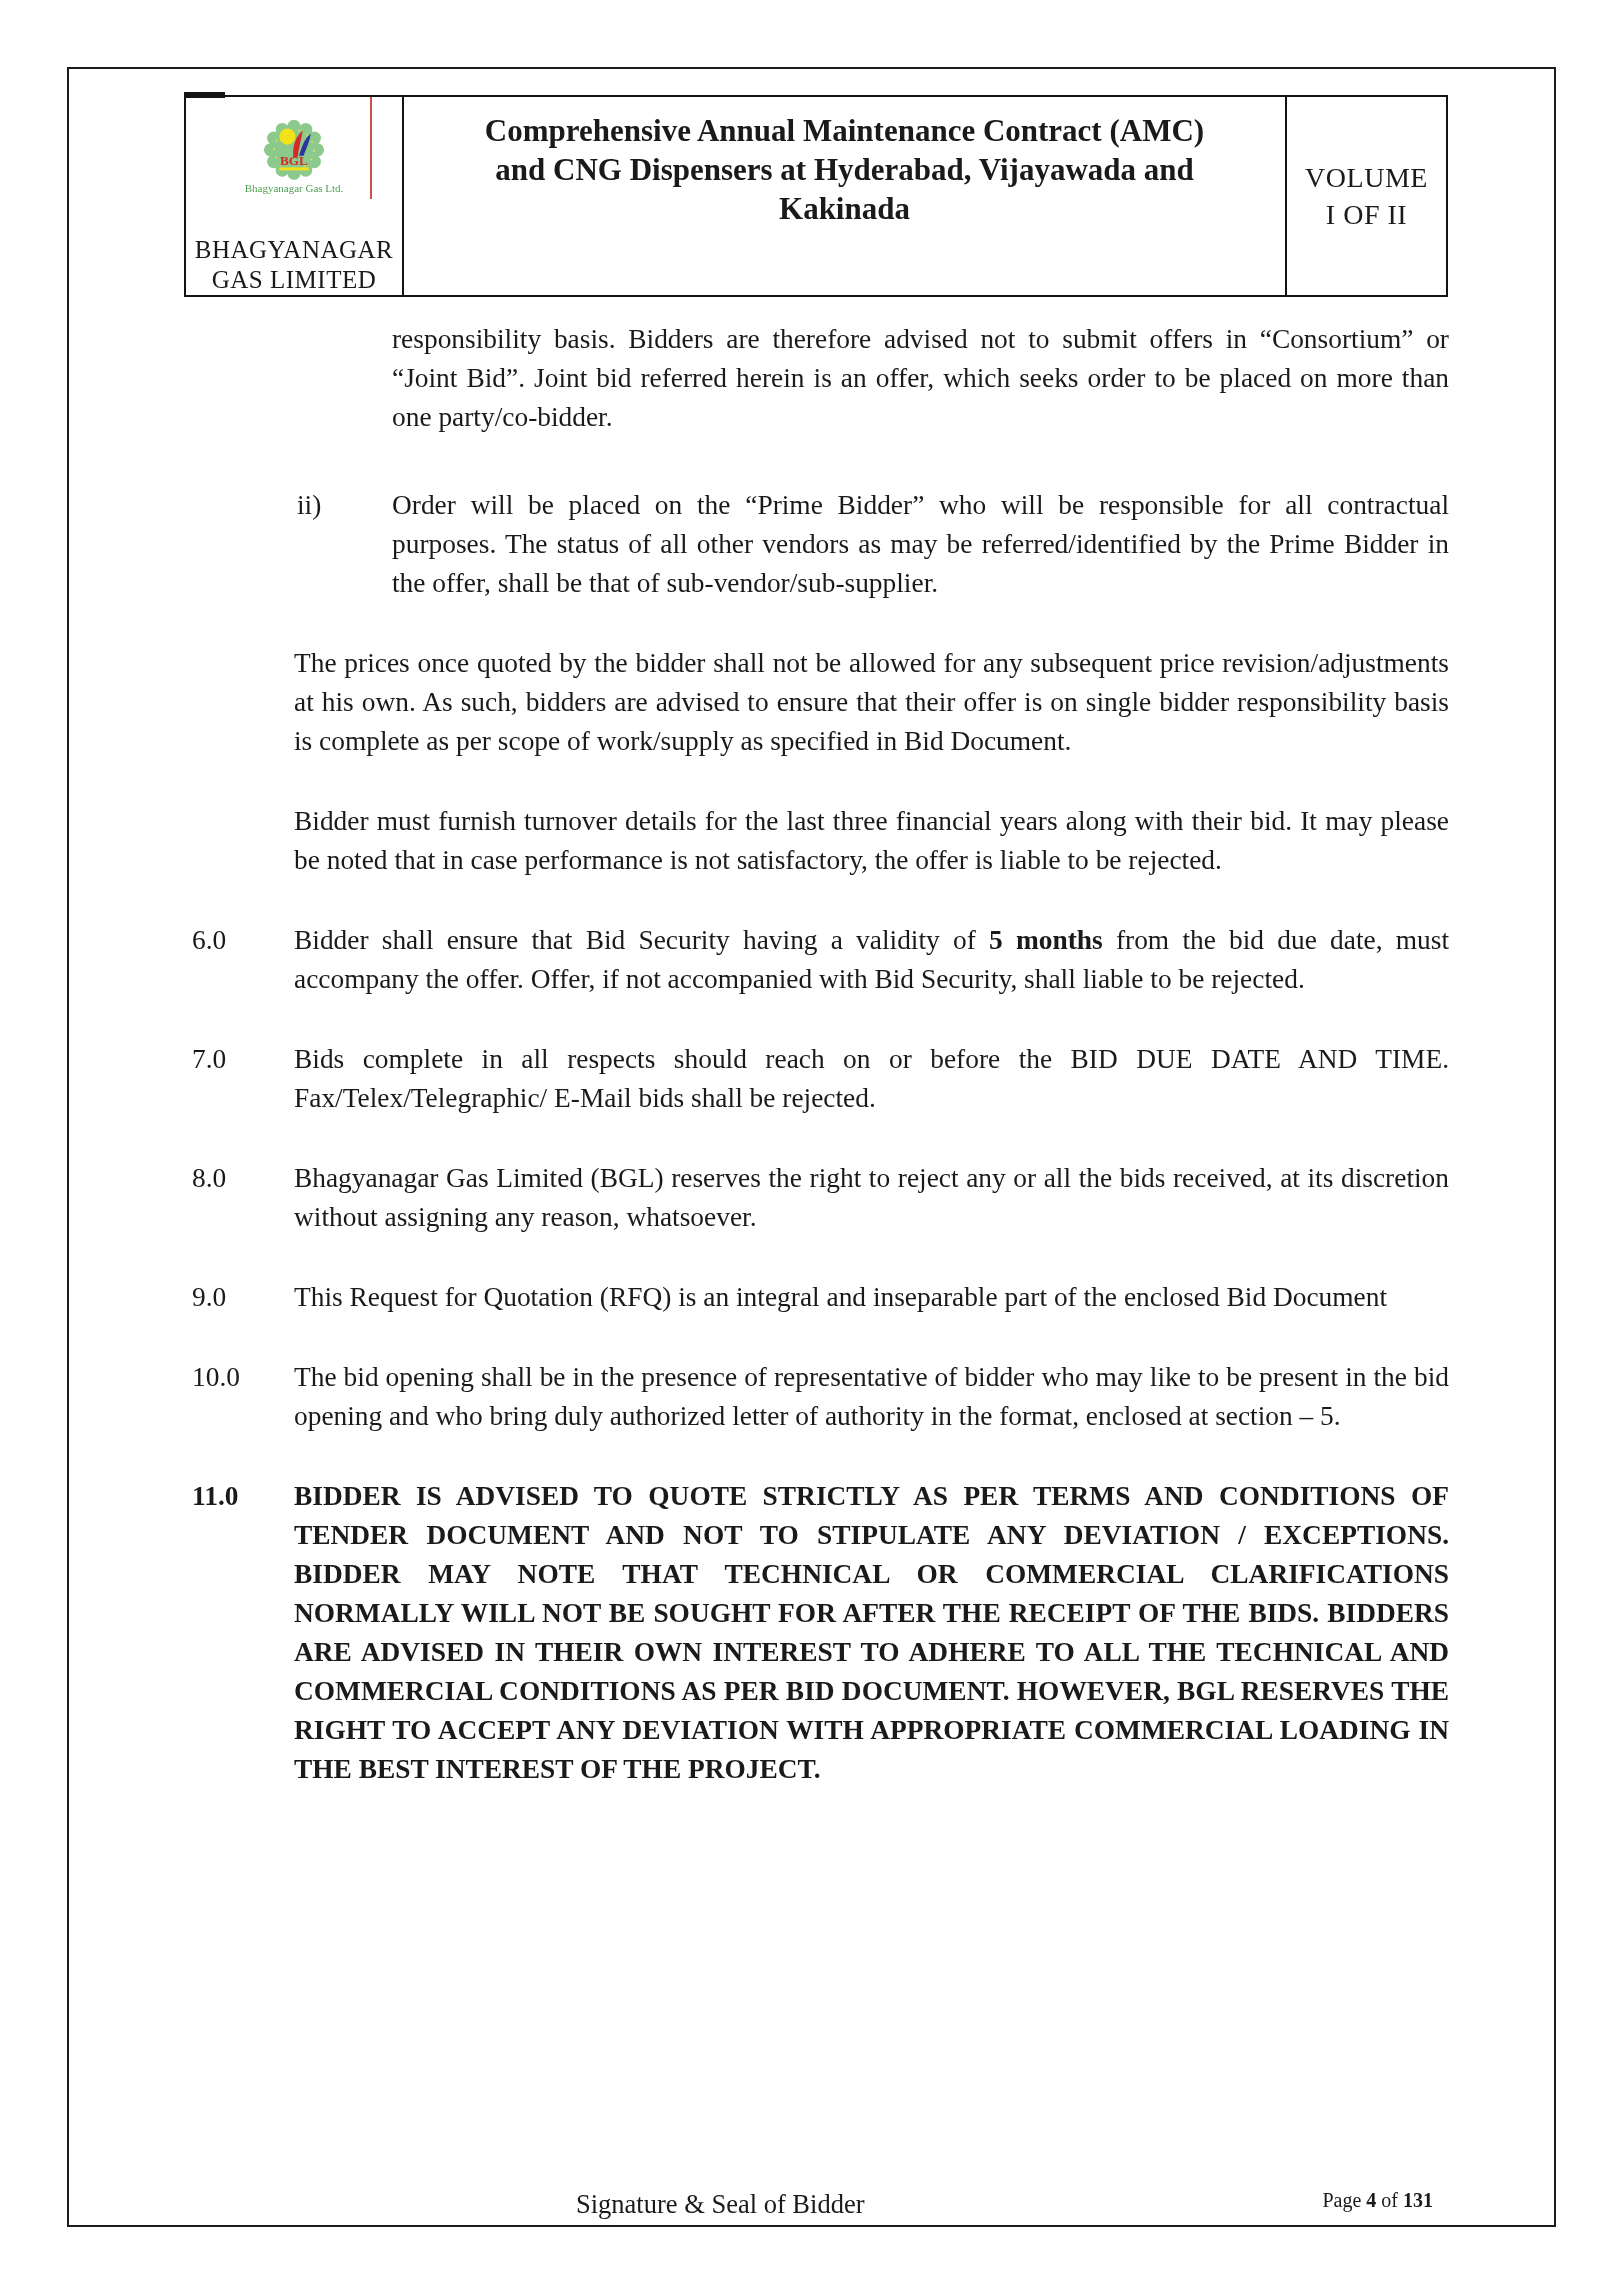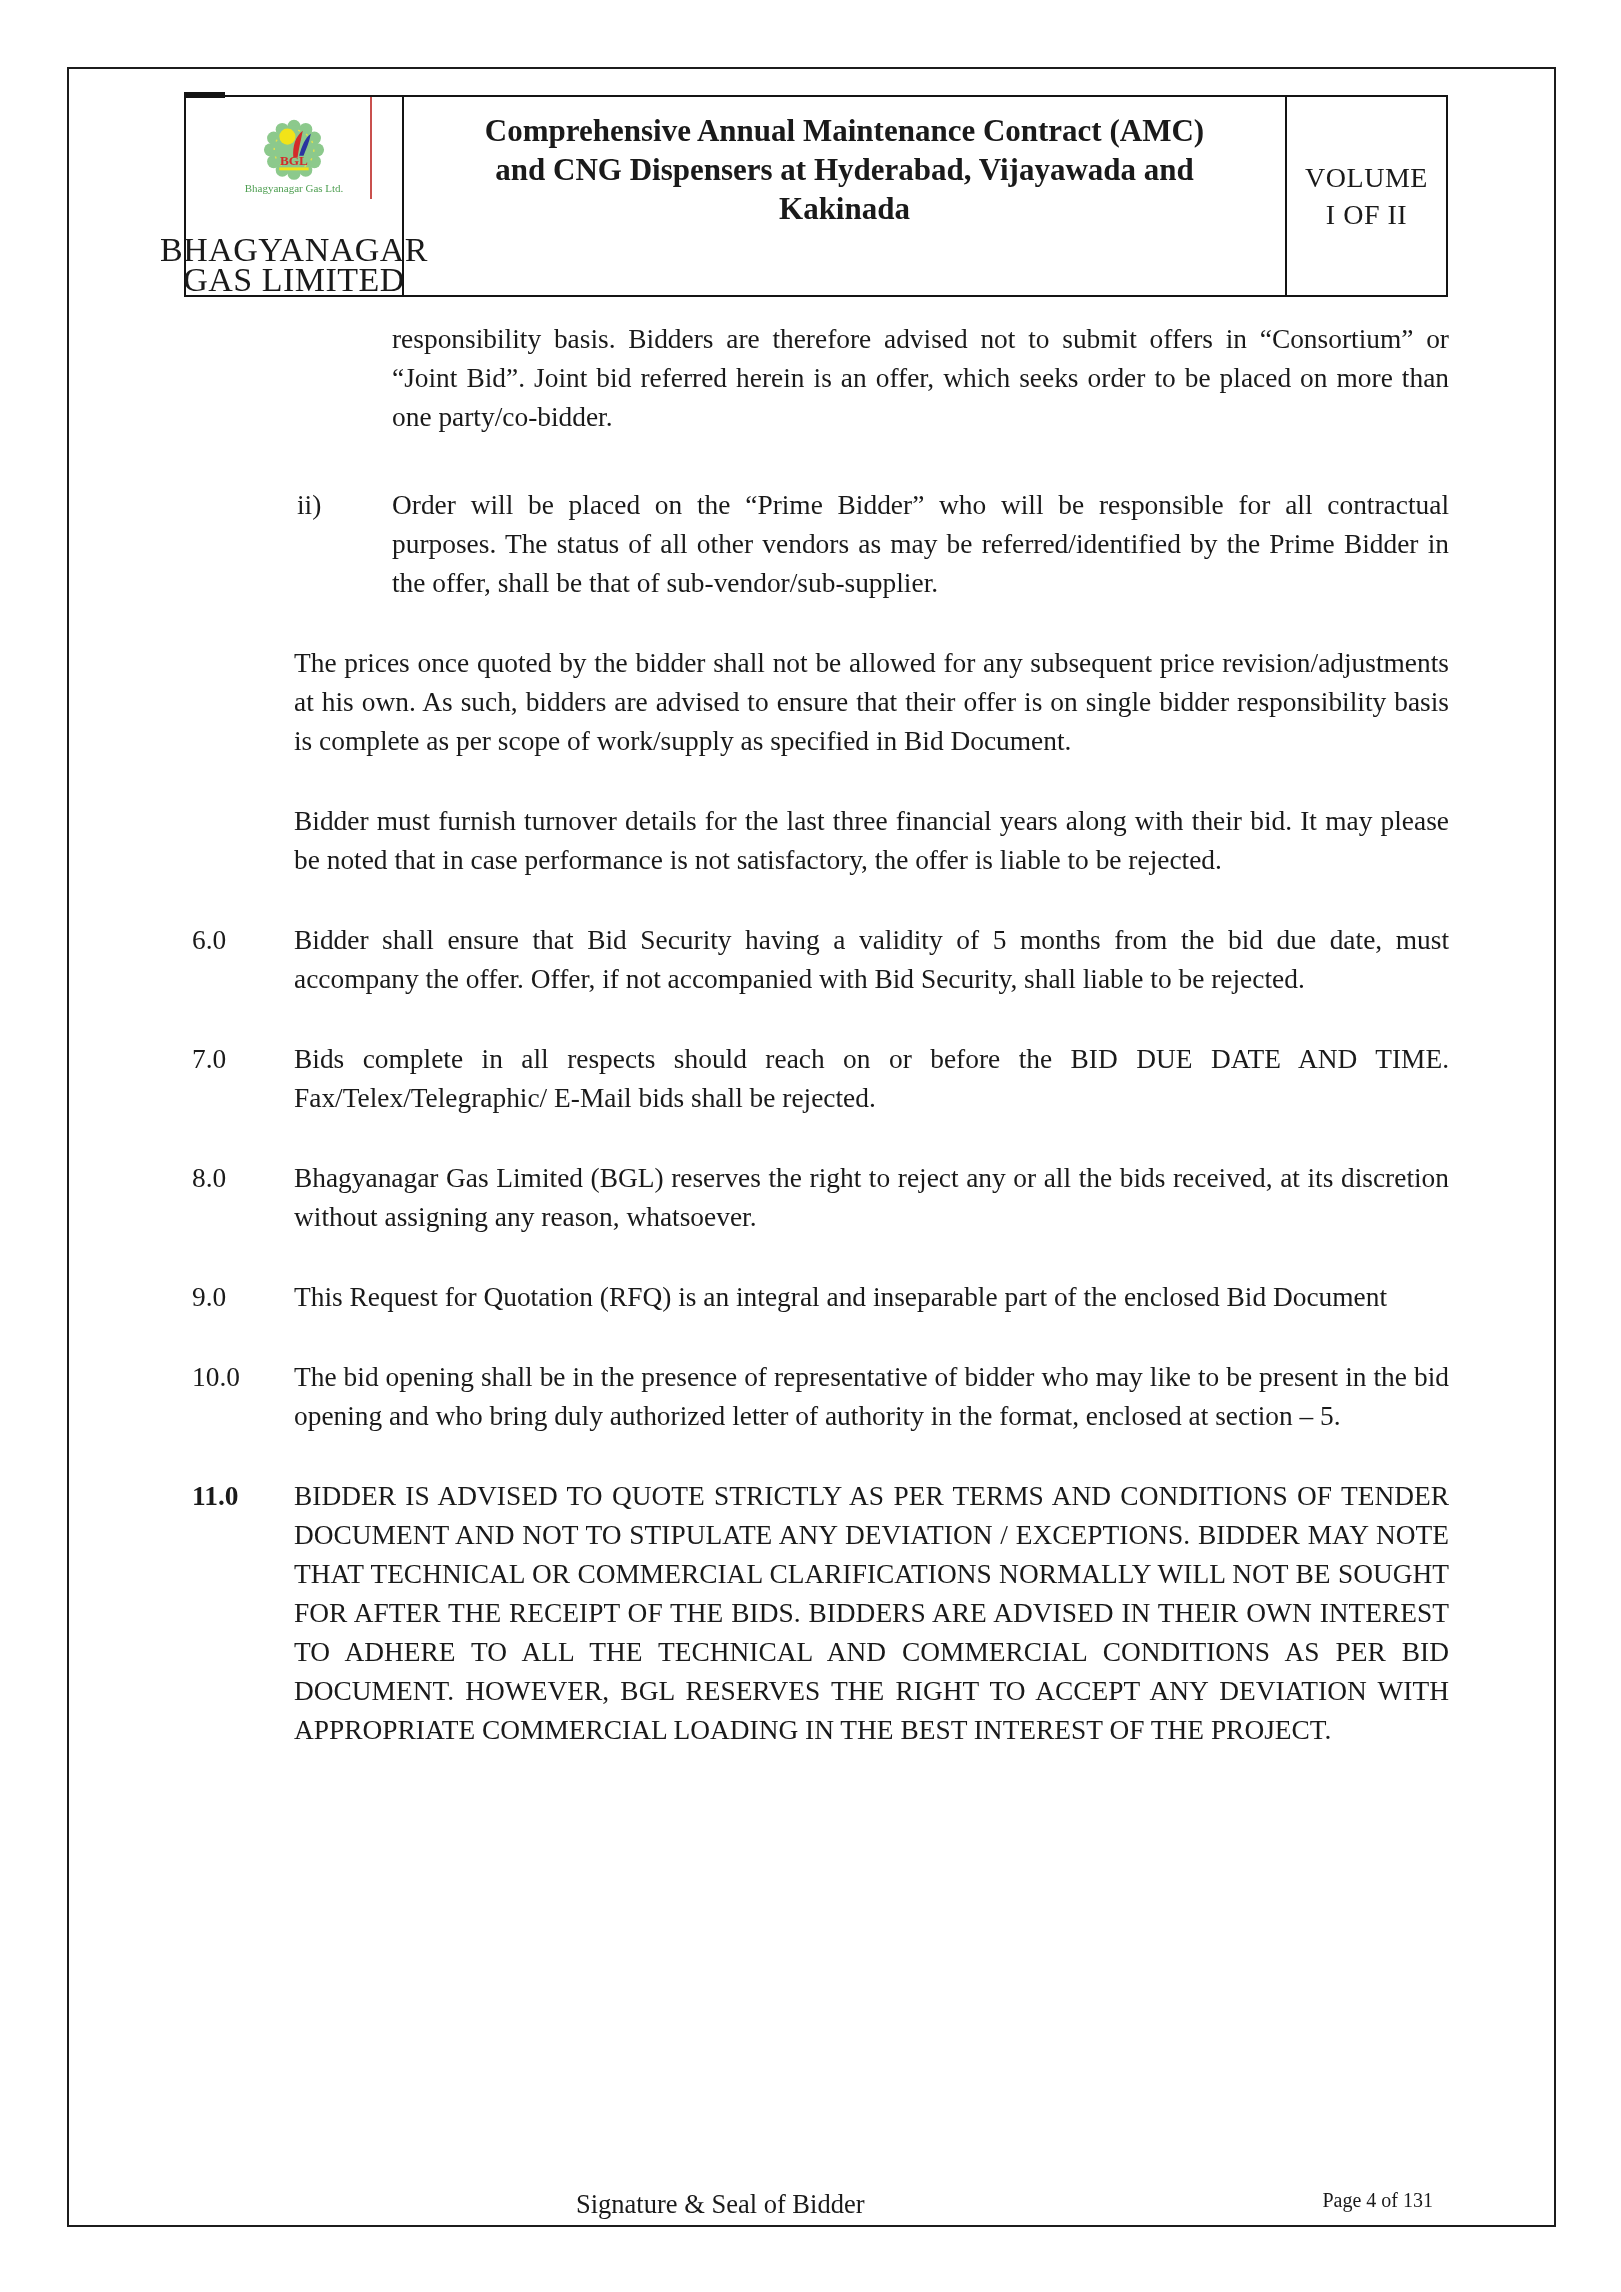--- a/index.html
+++ b/index.html
@@ -21,33 +21,33 @@
     display:flex; flex-direction:column; align-items:center; padding-top:22px;gap:37px;
   }
   .cell-title{
     flex:1; border-right:2.9px solid #141414; box-sizing:border-box;
     text-align:center; font-weight:bold; font-size:31px; line-height:39px; padding-top:14px;
   }
   .cell-volume{
     width:159px; display:flex; flex-direction:column; align-items:center; justify-content:center;
     font-size:28px; line-height:37px; letter-spacing:0.5px;
   }
-  .company-name{ text-align:center; font-size:34px; line-height:30px; letter-spacing:0.5px; margin-top:2px;}
+  .company-name{ text-align:center; font-size:25px; line-height:30px; letter-spacing:0.5px; margin-top:2px;}
   .red-artifact{ position:absolute; left:370px; top:97px; width:2px; height:102px; background:#c9504d; }
   .black-mark{ position:absolute; left:184px; top:92px; width:41px; height:5.9px; background:#141414; }
   
   .doc-body{ position:absolute; left:0; top:320px; width:1621px; }
   .item{ position:relative; text-align:justify; font-size:27.4px; line-height:39px; margin-bottom:41px; }
   .item.cont{ margin-left:392px; width:1057px; margin-bottom:49px;}
   .item.deep{ margin-left:392px; width:1057px; }
   .item.plain{ margin-left:294px; width:1155px; }
   .item.numi{ margin-left:294px; width:1155px; }
   .deep > .num{ position:absolute; left:-95px; }
   .numi > .num{ position:absolute; left:-102px; }
-  .b{ font-weight:normal; }
+  .b{ font-weight:bold; }
   .item.bold{ font-weight:bold; }
   
   .footer-sig{ position:absolute; left:576px; top:2189px; font-size:26.5px; }
   .footer-page{ position:absolute; right:188px; top:2189px; font-size:20px; }
   
   .logo-svg{ display:block; }
 </style>
 </head>
 <body>
 

